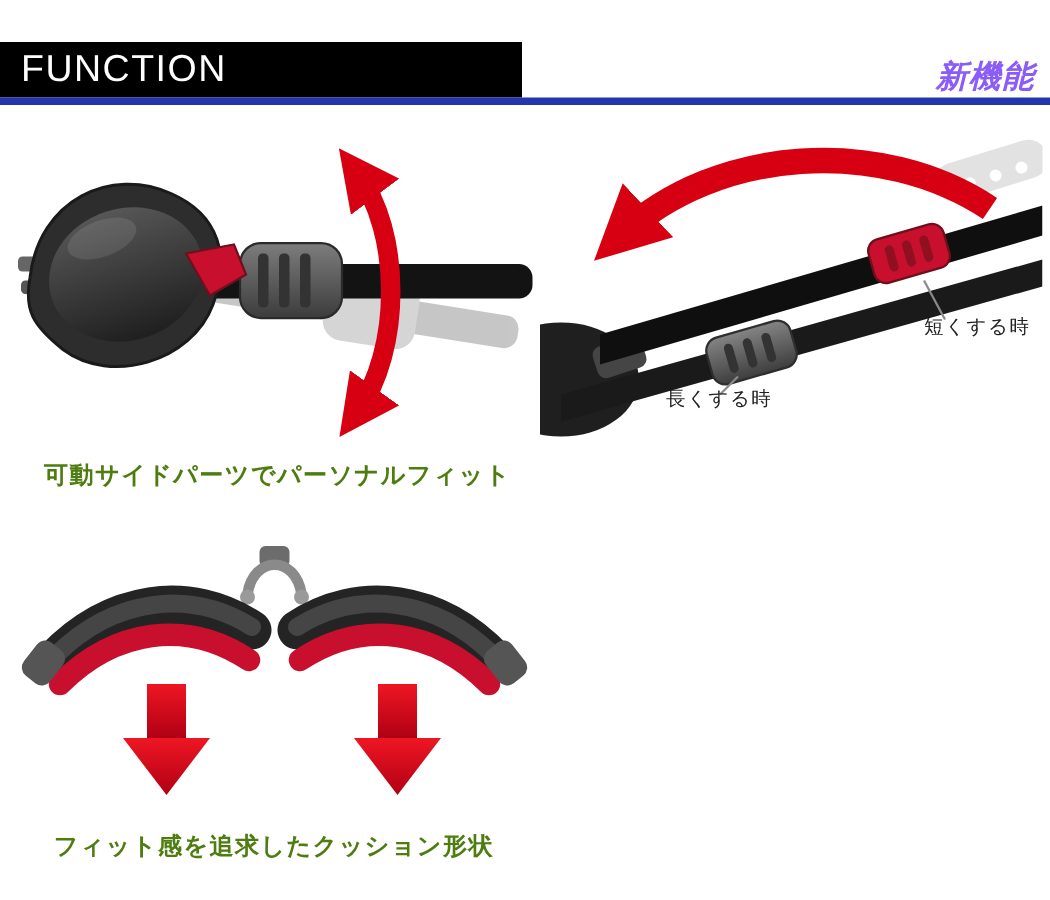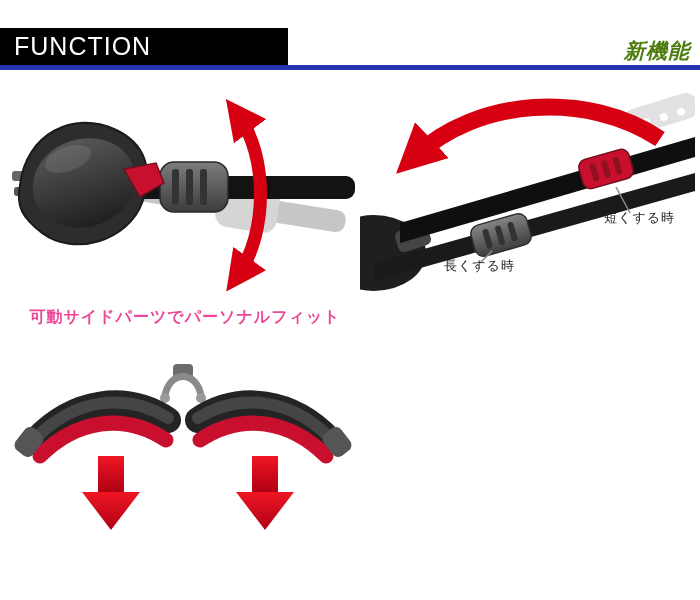--- a/index.html
+++ b/index.html
@@ -1,48 +1,48 @@
 <!DOCTYPE html>
 <html><head>
 <meta charset="utf-8">
 <style>
   html,body { margin:0; padding:0; background:#fff; }
   body { width:700px; height:600px; font-family:"Liberation Sans", sans-serif; }
   .page { position:relative; width:700px; height:600px; background:#ffffff; overflow:hidden; }
 
   
   .header-black {
-    position:absolute; left:0; top:28px; width:288px; height:37px;
+    position:absolute; left:0; top:28px; width:348px; height:37px;
     background:#000; color:#fff; display:flex; align-items:center;
     padding-left:14px; box-sizing:border-box;
     font-size:25px; letter-spacing:1px; font-weight:500;
   }
   .header-line { position:absolute; left:0; top:65px; width:700px; height:5px; background:#2336ae; }
   .header-sub {
     position:absolute; right:10px; top:37px;
-    color:#4d7c0f; font-size:21px; font-weight:bold; font-style:italic; letter-spacing:1px;
+    color:#8b5cf6; font-size:21px; font-weight:bold; font-style:italic; letter-spacing:1px;
   }
 
   
   .feature { position:absolute; }
   #sec1 { left:10px;  top:85px;  width:350px; }
   #sec2 { left:360px; top:85px;  width:335px; }
   #sec3 { left:10px;  top:352px; width:345px; }
   .illus { position:relative; width:100%; }
   #sec1 .illus { height:218px; }
   #sec2 .illus { height:218px; }
   #sec3 .illus { height:198px; }
   .caption {
-    text-align:center; font-size:16px; font-weight:bold; color:#ec4899;
+    text-align:center; font-size:16px; font-weight:bold; color:#4d7c0f;
     letter-spacing:1px; margin-top:4px;
   }
   .callout-label {
     position:absolute; font-size:13px; color:#222; white-space:nowrap; letter-spacing:1px;
   }
-  #label-short { right:20px; top:124px;margin-left:16px; }
+  #label-short { right:8px; top:124px;margin-left:16px; }
   #label-long  { left:84px; top:172px;text-align:center; }
   svg { display:block; }
 </style>
 </head>
 <body>
 
 <div class="page">
 
   <div class="header-black">
     <span>FUNCTION</span>
@@ -185,15 +185,16 @@
         <g>
           <rect x="88" y="104" width="26" height="36" fill="url(#redG3)"></rect>
           <polygon points="72,140 130,140 101,178" fill="url(#redG3)"></polygon>
         </g>
         <g>
           <rect x="242" y="104" width="26" height="36" fill="url(#redG3)"></rect>
           <polygon points="226,140 284,140 255,178" fill="url(#redG3)"></polygon>
         </g>
       </svg>
     </div>
+    <div class="caption">フィット感を追求したクッション形状</div>
   </div>
 
 </div>
 
 </body></html>

